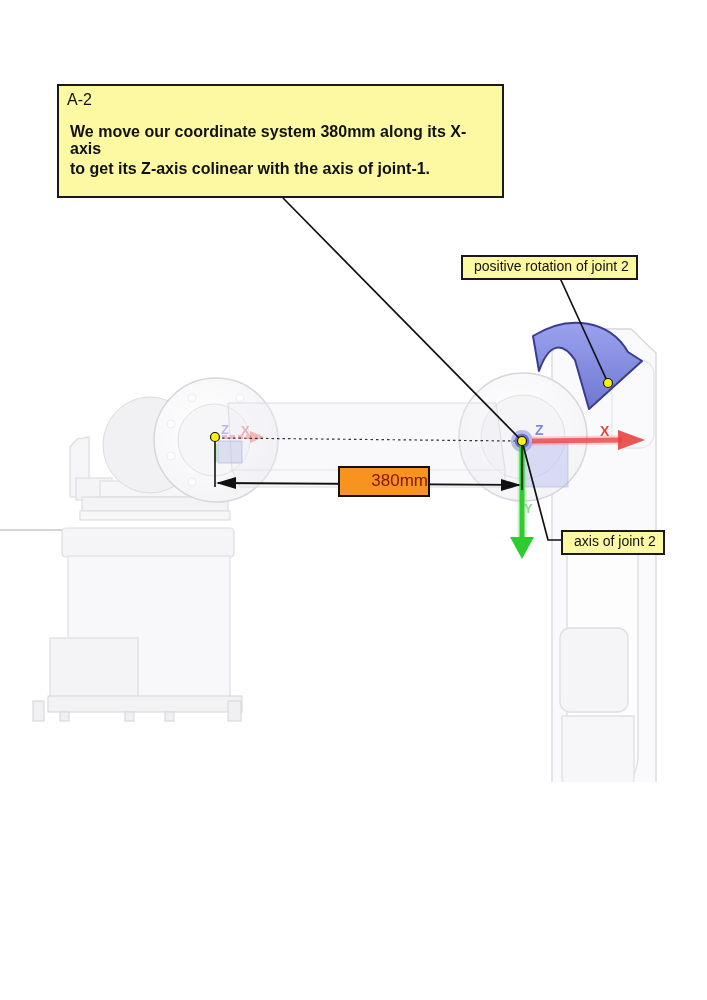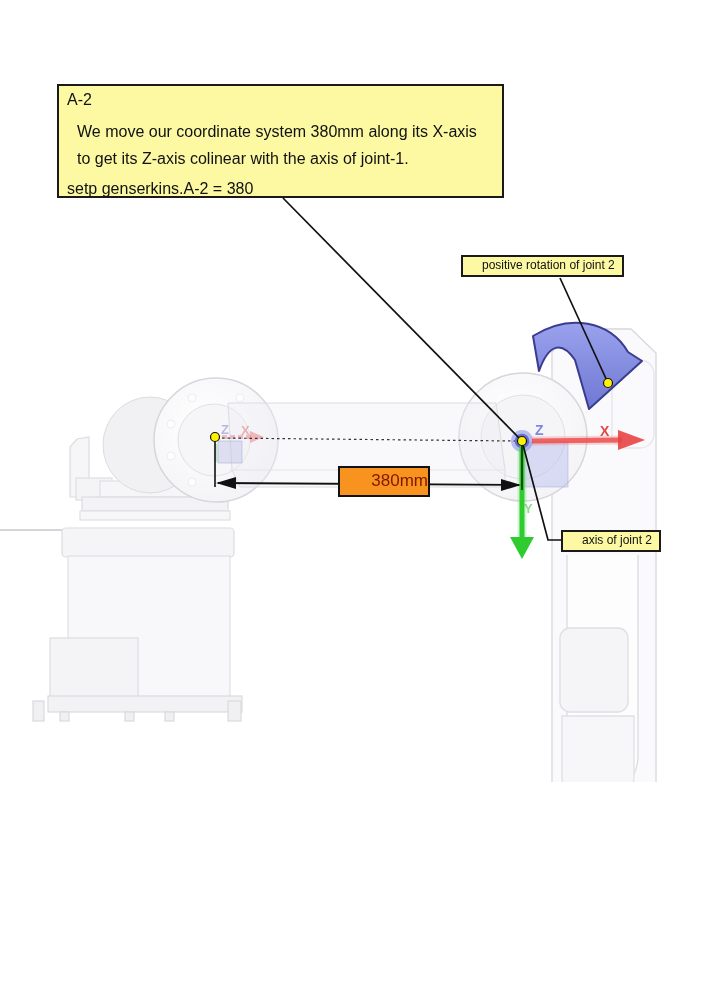--- a/index.html
+++ b/index.html
@@ -5,24 +5,24 @@
   html,body{margin:0;padding:0;background:#ffffff;}
   #stage{
     position:relative;width:707px;height:782px;background:#ffffff;overflow:hidden;
     font-family:"Liberation Sans", sans-serif;
   }
   #drawing{position:absolute;left:0;top:0;z-index:1;}
   .note{
     position:absolute;z-index:5;background:#FCF9A2;border:2px solid #1a1a1a;
     color:#111;box-sizing:border-box;
   }
-  .note.callout{font-size:12px;line-height:1.25;padding:1px 7px 2px 19px;white-space:nowrap;}
+  .note.callout{font-size:14px;line-height:1.25;padding:1px 7px 2px 11px;white-space:nowrap;}
   #a2-box{left:57px;top:84px;width:447px;height:114px;padding:5px 8px;font-size:16px;}
   #a2-box .title{margin:0 0 14px 0;}
-  #a2-box .body{margin:10px;line-height:17px;}
+  #a2-box .body{margin:3px;line-height:17px;font-weight:bold;}
   #a2-box .cmd{margin:13px 0 0 0;}
   #posrot-box{left:461px;top:255px;}
   #axisjoint-box{left:561px;top:530px;text-align:right;}
   #dim-box{
     position:absolute;z-index:5;left:338px;top:466px;width:92px;height:31px;
     background:#F7931E;border:2px solid #111;box-sizing:border-box;
     color:#801800;font-size:17px;line-height:26px;text-align:right;
   }
   .axis-letter{position:absolute;z-index:4;font-weight:bold;}
   #zl{left:221px;top:422px;font-size:13px;color:rgba(125,135,210,0.55);}
@@ -141,21 +141,20 @@
       <circle cx="215" cy="437" r="4.5" fill="#FFF200" stroke="#111" stroke-width="1.2"></circle>
       <circle cx="522" cy="441" r="4.5" fill="#FFF200" stroke="#111" stroke-width="1.2"></circle>
       <circle cx="608" cy="383" r="4.5" fill="#FFF200" stroke="#111" stroke-width="1.2"></circle>
     </g>
   </svg>
 
   <div class="note" id="a2-box">
     <p class="title">A-2</p>
     <p class="body">We move our coordinate system 380mm along its X-axis</p>
     <p class="body">to get its Z-axis colinear with the axis of joint-1.</p>
-    <p class="cmd">setp genserkins.A-2 = 380</p>
   </div>
 
   <div class="note callout" id="posrot-box">positive rotation of joint 2</div>
 
   <div class="note callout" id="axisjoint-box">axis of joint 2</div>
 
   <div id="dim-box">380mm</div>
 
   <div class="axis-letter" id="zl">Z</div>
   <div class="axis-letter" id="xl">X</div>

